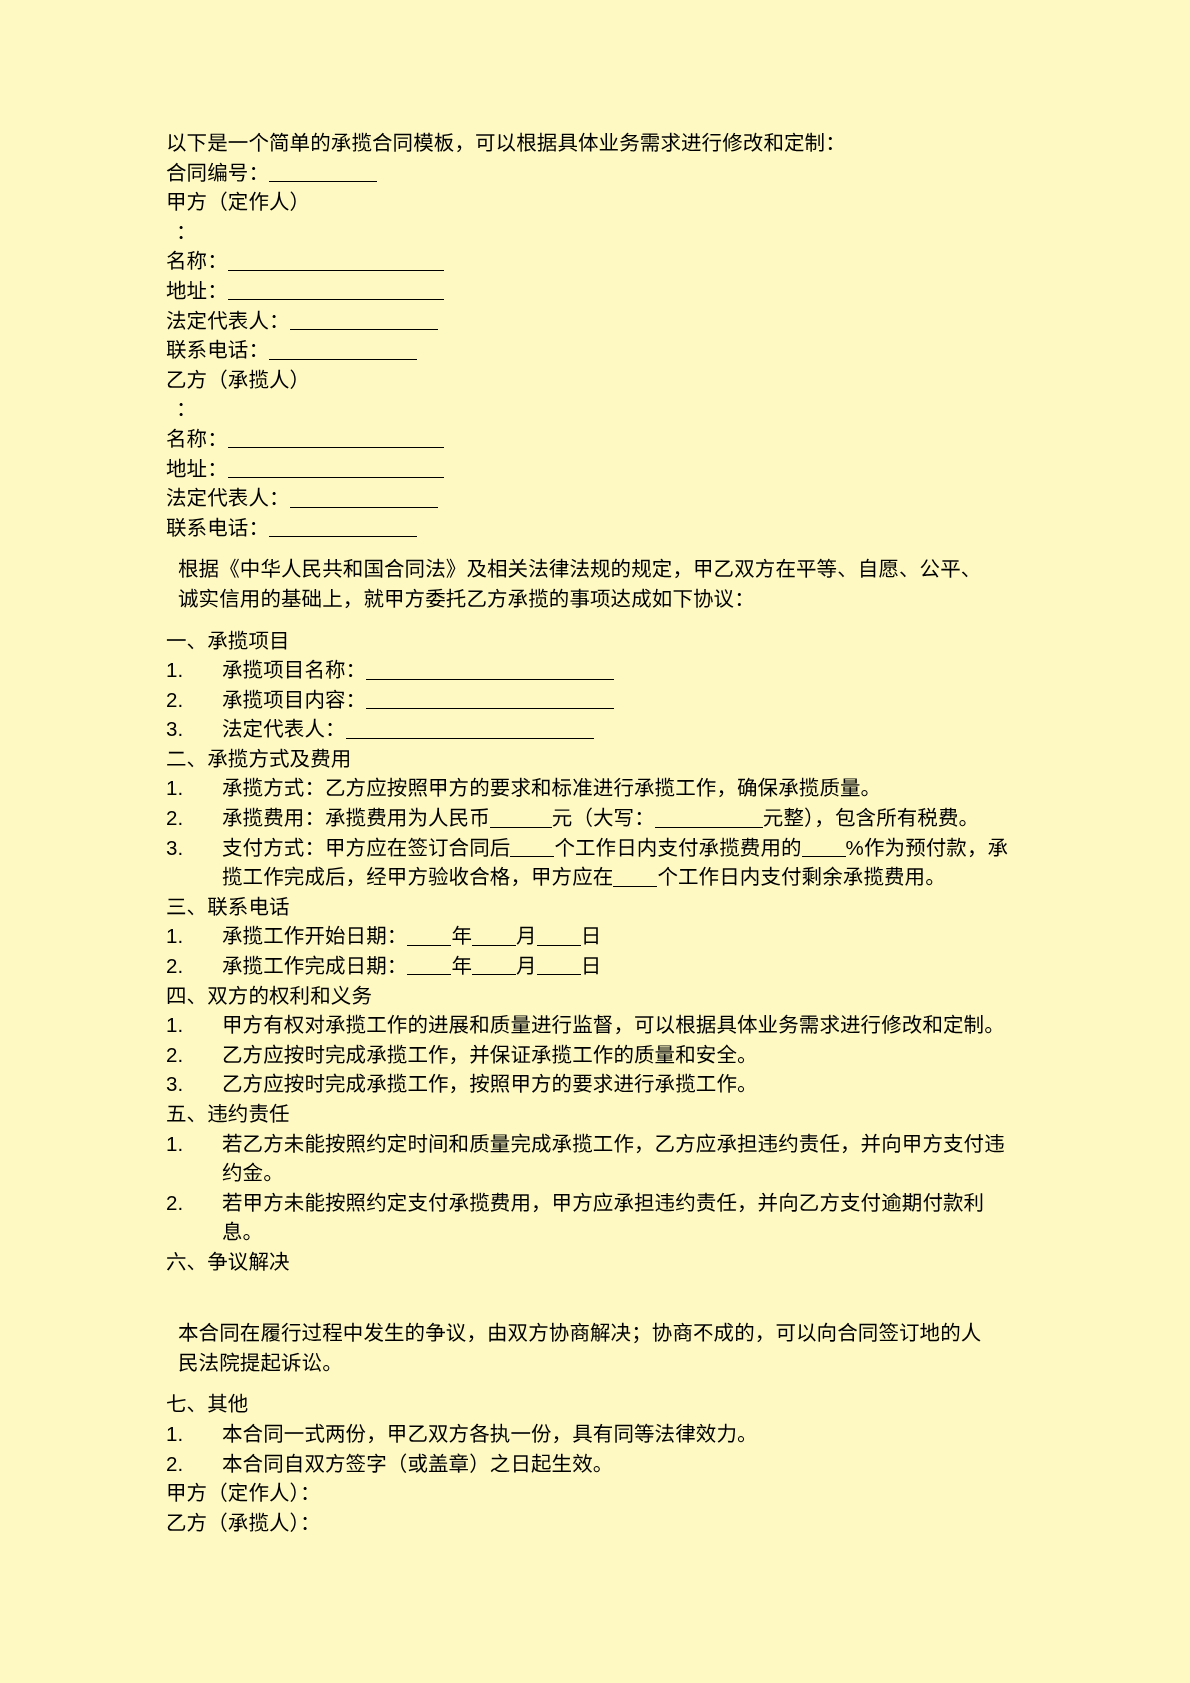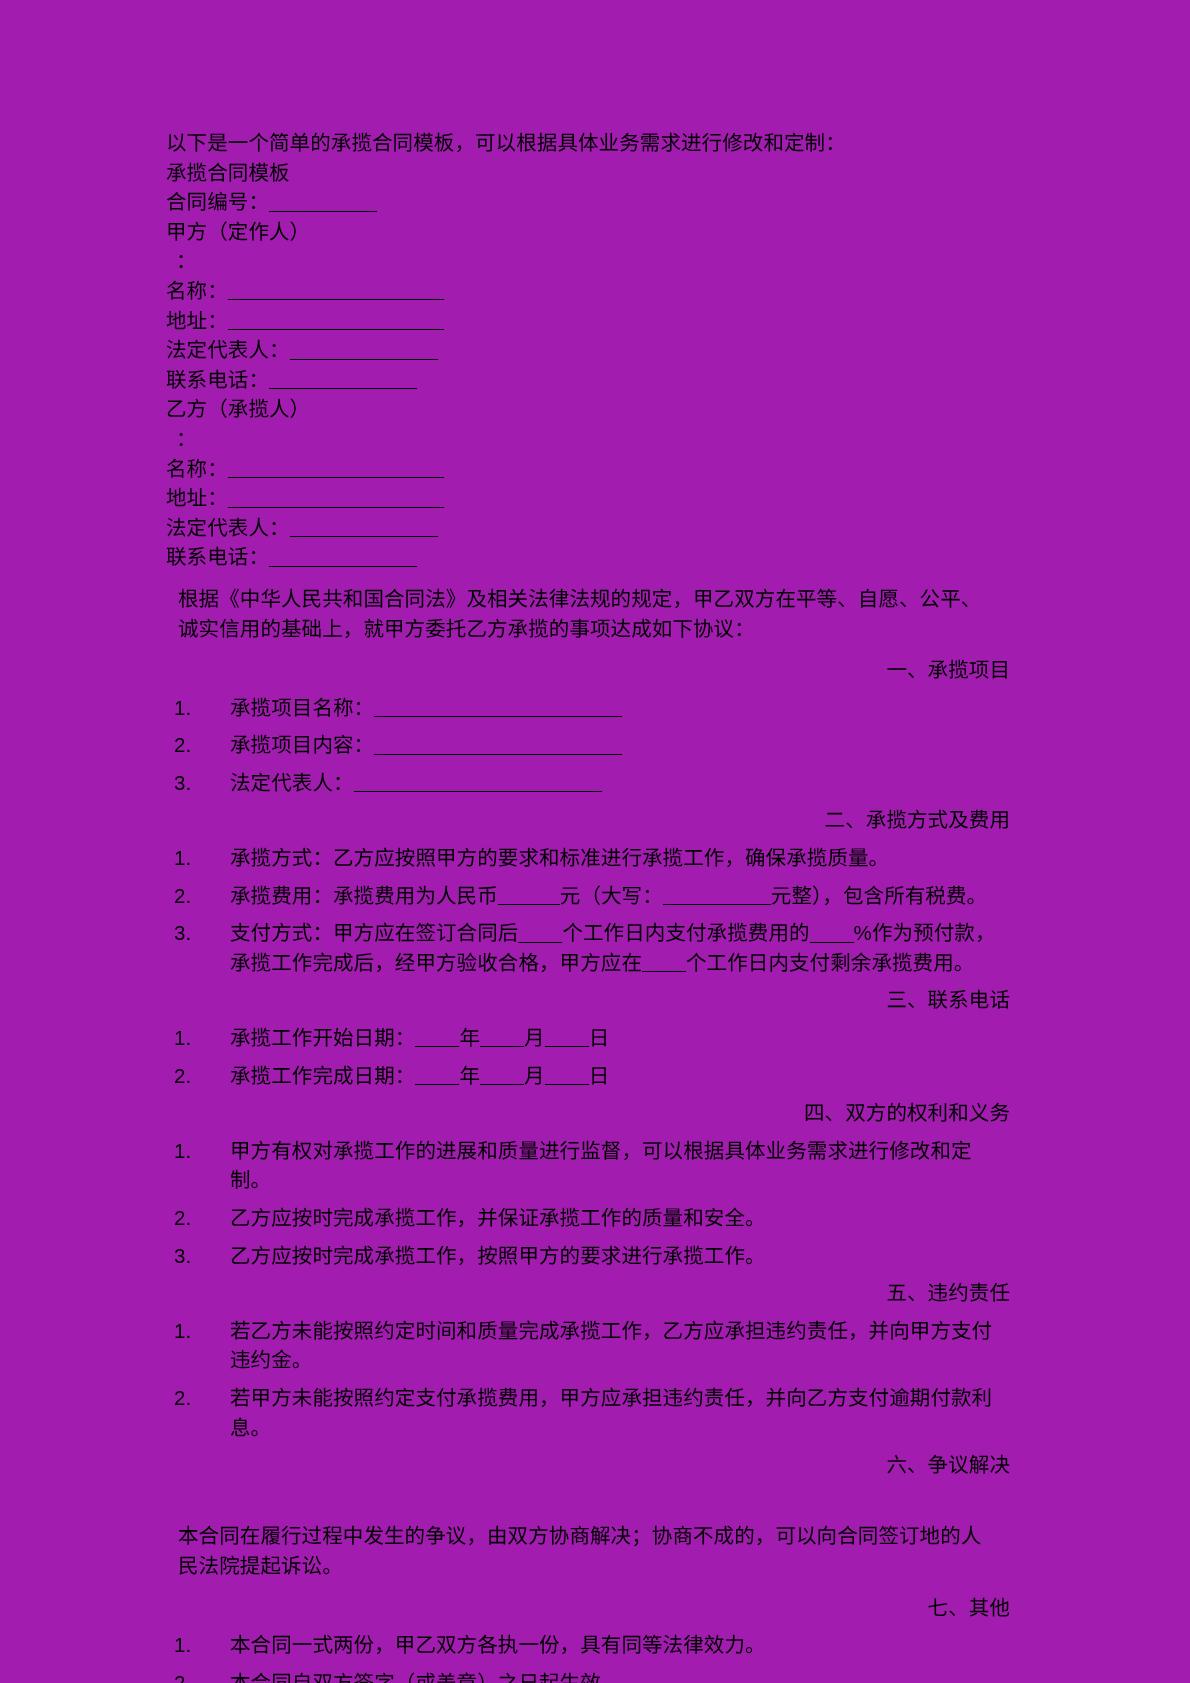--- a/index.html
+++ b/index.html
@@ -14,43 +14,42 @@
     font-family: "Liberation Sans", "DejaVu Sans", sans-serif;
     color: #000000;
     -webkit-font-smoothing: antialiased;
   }
   .page {
     position: relative;
     width: 1190px;
     height: 1683px;
     box-sizing: border-box;
     padding: 128px 180px 0 166px;
-    background: #a21caf;
+    background: #fef9c3;
   }
   .doc-body {
     font-size: 20.5px;
     line-height: 29.6px;
     letter-spacing: 0.1px;
     text-align: left;
   }
   
   .line {
     margin: 0;
     padding: 0;
     white-space: normal;
   }
   
   .section-head {
     margin: 0;
     padding: 0;
-    text-align: right;
   }
   
   .num-item {
-    margin: 8px;
+    margin: 0;
     padding: 0 0 0 56px;
     text-indent: -56px;
   }
   .num-item .num {
     display: inline-block;
     width: 56px;
     text-indent: 0;
   }
   
   .num-item .body {
@@ -82,21 +81,20 @@
     height: 29.6px;
   }
 </style>
 </head>
 <body>
 
 <div class="page">
   <div class="doc-body">
 
     <p class="line">以下是一个简单的承揽合同模板，可以根据具体业务需求进行修改和定制：</p>
-    <p class="line">承揽合同模板</p>
 
     <p class="line"><span>合同编号：</span><span class="blank w-md"></span></p>
 
     <p class="line">甲方（定作人）</p>
     <p class="line indent-1">：</p>
     <p class="line"><span>名称：</span><span class="blank w-2xl"></span></p>
     <p class="line"><span>地址：</span><span class="blank w-2xl"></span></p>
     <p class="line"><span>法定代表人：</span><span class="blank w-lg"></span></p>
     <p class="line"><span>联系电话：</span><span class="blank w-lg"></span></p>
 

